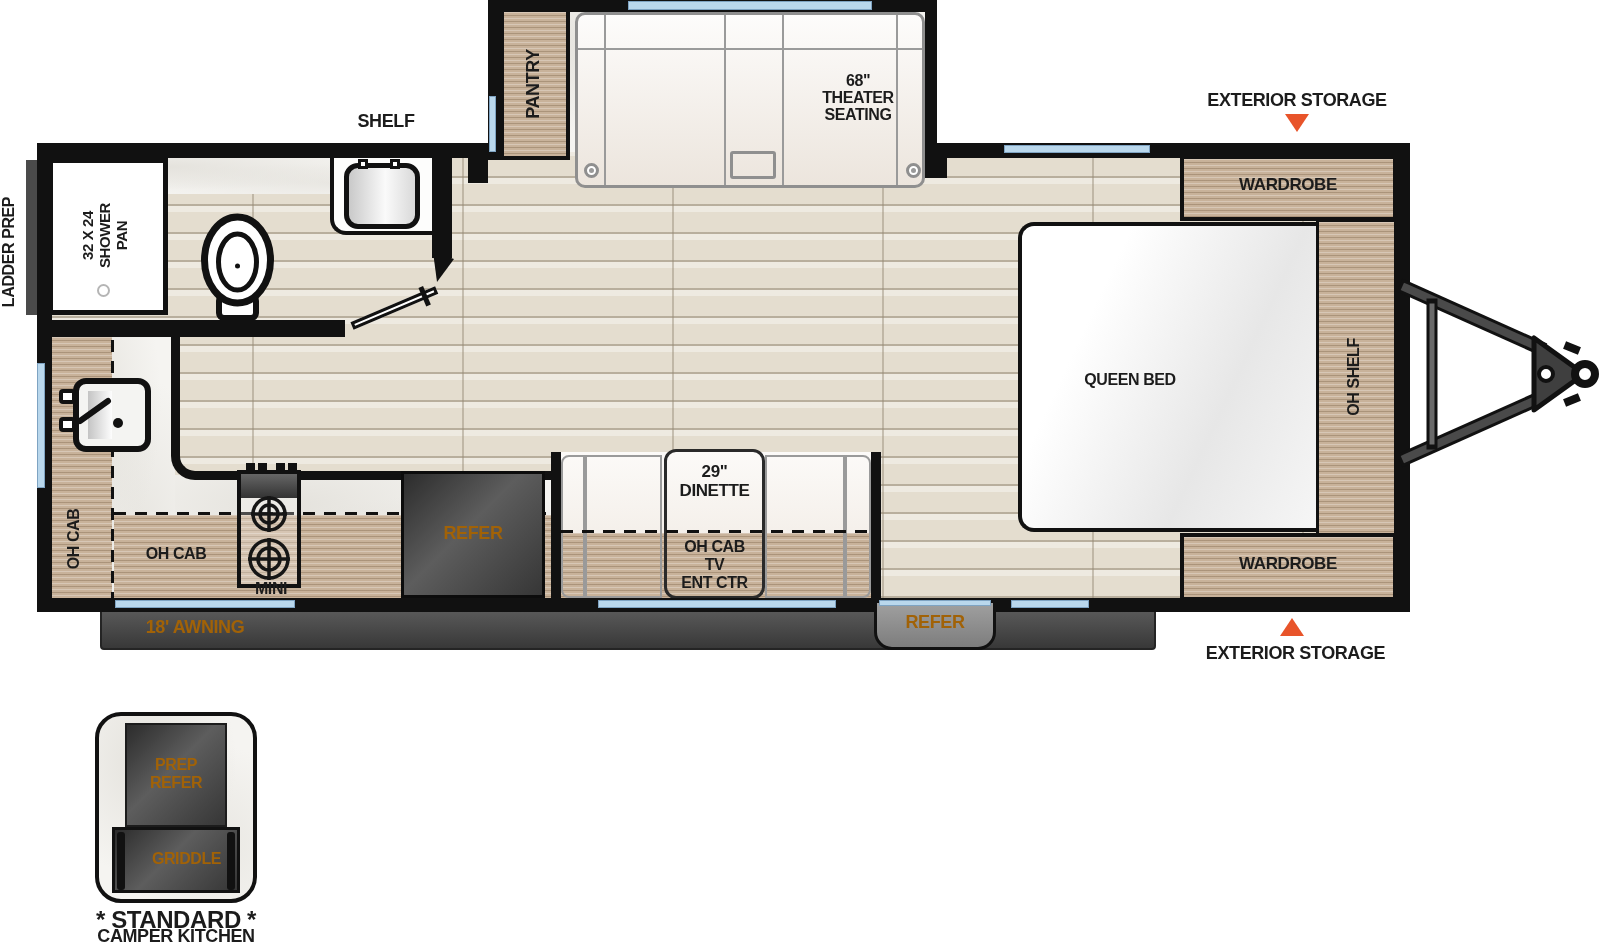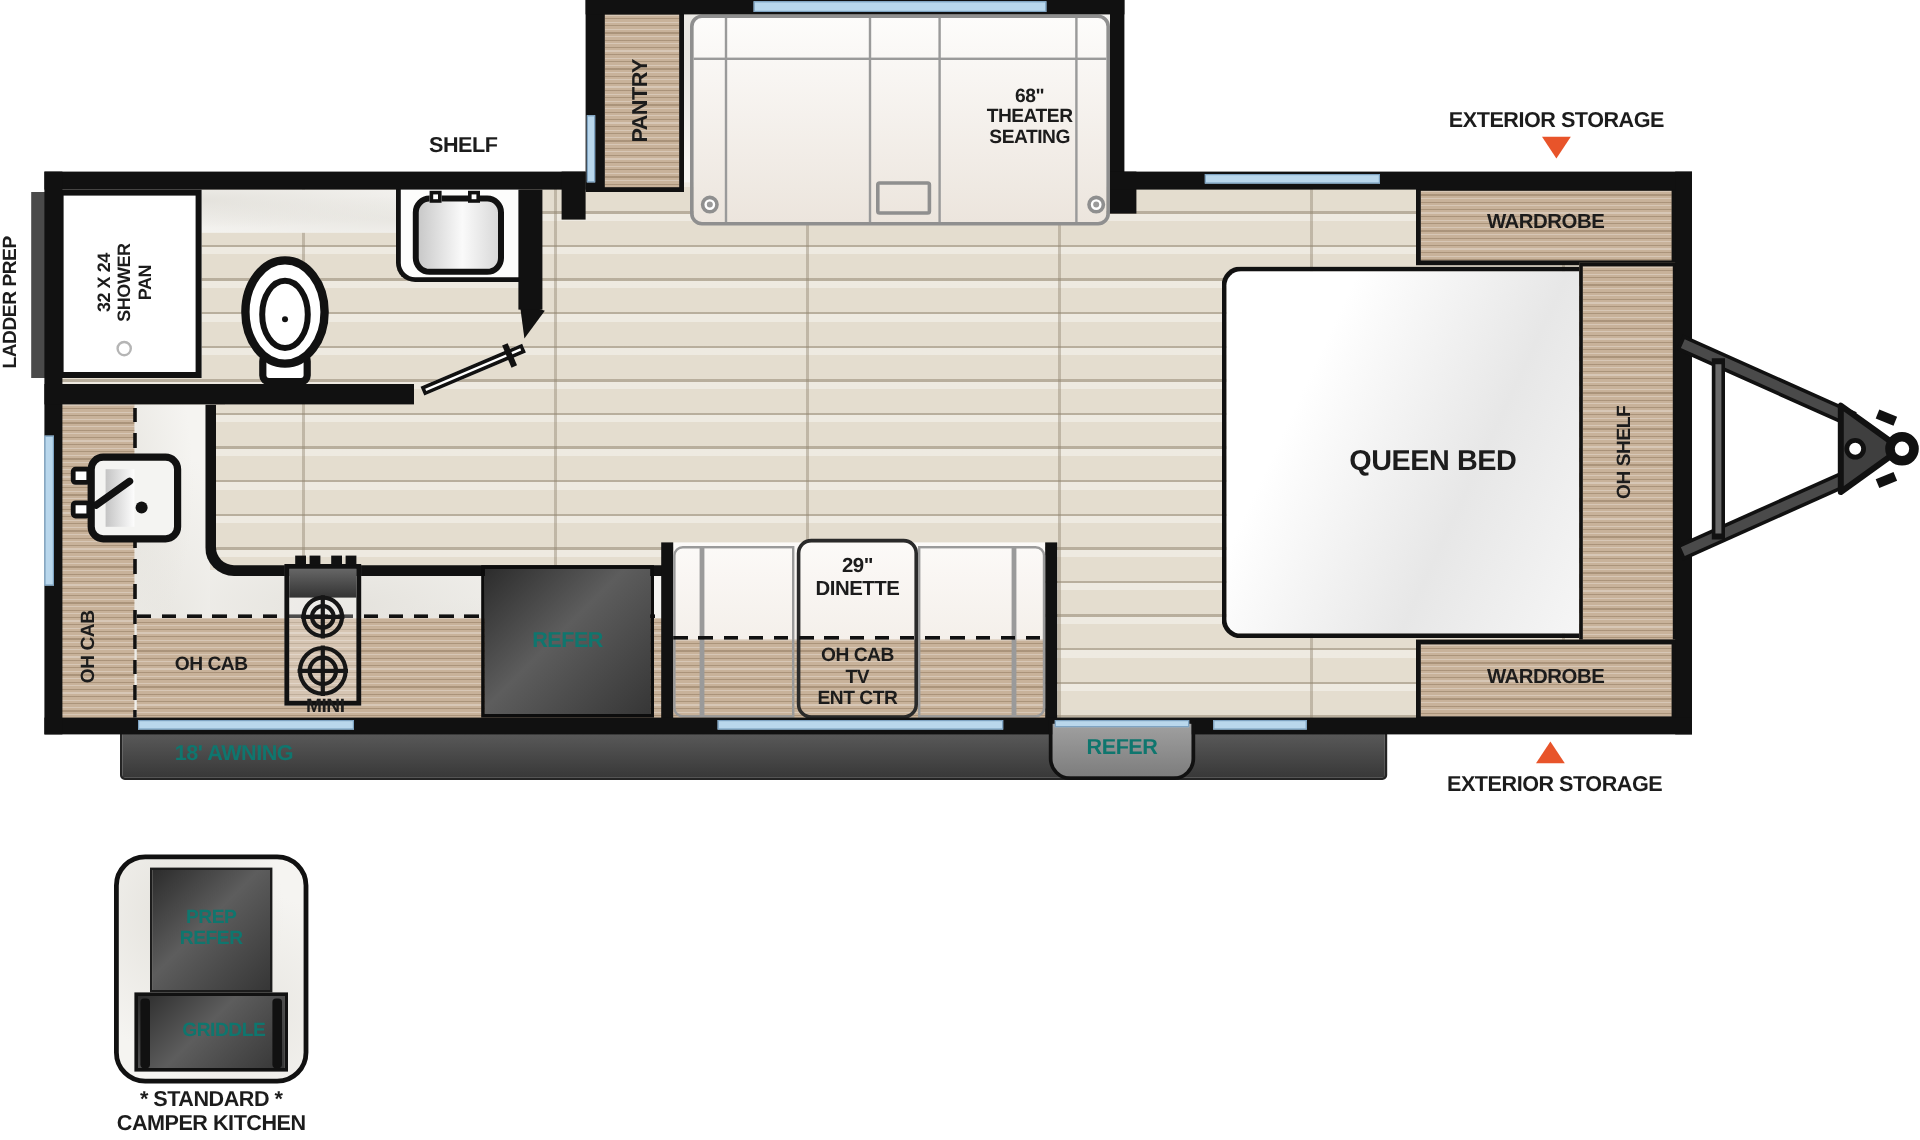--- a/index.html
+++ b/index.html
@@ -1,21 +1,21 @@
 <!DOCTYPE html>
 <html><head>
 <meta charset="utf-8">
 <style>
   html,body{margin:0;padding:0;background:#fff;}
   #canvas{position:relative;width:1600px;height:950px;background:#fff;overflow:hidden;
           font-family:"Liberation Sans","DejaVu Sans",sans-serif;}
   .abs{position:absolute;}
   .lbl{position:absolute;font-weight:700;color:#1c1c1c;text-align:center;
        letter-spacing:-0.4px;white-space:pre-line;line-height:1.05;}
-  .lbl.white{color:#0f766e;}
+  .lbl.white{color:#a16207;}
   .rot{transform:rotate(-90deg);}
   .wall{position:absolute;background:#111;}
   .window{position:absolute;background:#b9d7ec;border:1px solid #7ea3c2;box-sizing:border-box;}
   .wood{position:absolute;background-color:#c8b29a;box-sizing:border-box;
     background-image:repeating-linear-gradient(180deg,
       rgba(255,255,255,.28) 0 1px, rgba(0,0,0,0) 1px 3px,
       rgba(108,84,56,.32) 3px 4px, rgba(0,0,0,0) 4px 6px);}
   .wood.bordered{border:4px solid #111;}
   .floor{position:absolute;background-color:#e4ddcf;
     background-image:
@@ -162,21 +162,21 @@
   <div class="lbl" style="left:664px;top:462px;width:101px;font-size:17px;line-height:19px;">29"
 DINETTE</div>
   <div class="lbl" style="left:664px;top:538px;width:101px;font-size:16px;line-height:18px;">OH CAB
 TV
 ENT CTR</div>
 
   <div class="abs" style="left:1018px;top:222px;width:302px;height:310px;border:4px solid #111;border-right:none;
               border-radius:16px 0 0 16px;box-sizing:border-box;
               background:linear-gradient(115deg,#ffffff 25%,#e7e7e7 65%,#f6f6f6);"></div>
   <div class="dash-v" style="left:1316px;top:226px;height:302px;width:4px;"></div>
-  <div class="lbl" style="left:1104px;top:372px;width:180px;font-size:24px;">QUEEN BED</div>
+  <div class="lbl" style="left:1040px;top:372px;width:180px;font-size:16px;">QUEEN BED</div>
 
   <div class="wood bordered" style="left:1180px;top:155px;width:217px;height:66px;"></div>
   <div class="lbl" style="left:1198px;top:176px;width:180px;font-size:17px;">WARDROBE</div>
 
   <div class="wood" style="left:1316px;top:219px;width:81px;height:317px;border:3px solid #111;"></div>
   <div class="lbl rot" style="left:1281px;top:367px;width:150px;height:20px;font-size:16px;">OH SHELF</div>
 
   <div class="wood bordered" style="left:1180px;top:533px;width:217px;height:68px;"></div>
   <div class="lbl" style="left:1198px;top:555px;width:180px;font-size:17px;">WARDROBE</div>
 
@@ -242,16 +242,16 @@
 
   <div class="marble" style="left:95px;top:712px;width:162px;height:191px;border:4px solid #111;border-radius:26px;box-sizing:border-box;"></div>
   <div class="abs dark-appl" style="left:125px;top:723px;width:102px;height:104px;border:2px solid #1c1c1c;box-sizing:border-box;"></div>
   <div class="lbl white" style="left:125px;top:756px;width:102px;font-size:16px;line-height:18px;">PREP
 REFER</div>
   <div class="abs dark-appl" style="left:112px;top:827px;width:128px;height:66px;border:3px solid #111;box-sizing:border-box;">
     <div class="abs" style="left:2px;top:2px;width:8px;height:58px;background:#111;border-radius:3px;"></div>
     <div class="abs" style="right:2px;top:2px;width:8px;height:58px;background:#111;border-radius:3px;"></div>
   </div>
   <div class="lbl white" style="left:112px;top:851px;width:149px;font-size:16px;">GRIDDLE</div>
-  <div class="lbl" style="left:78px;top:907px;width:196px;font-size:18px;">* STANDARD *</div>
+  <div class="lbl" style="left:78px;top:907px;width:196px;font-size:24px;">* STANDARD *</div>
   <div class="lbl" style="left:68px;top:927px;width:216px;font-size:18px;">CAMPER KITCHEN</div>
 
 </div>
 
 </body></html>

